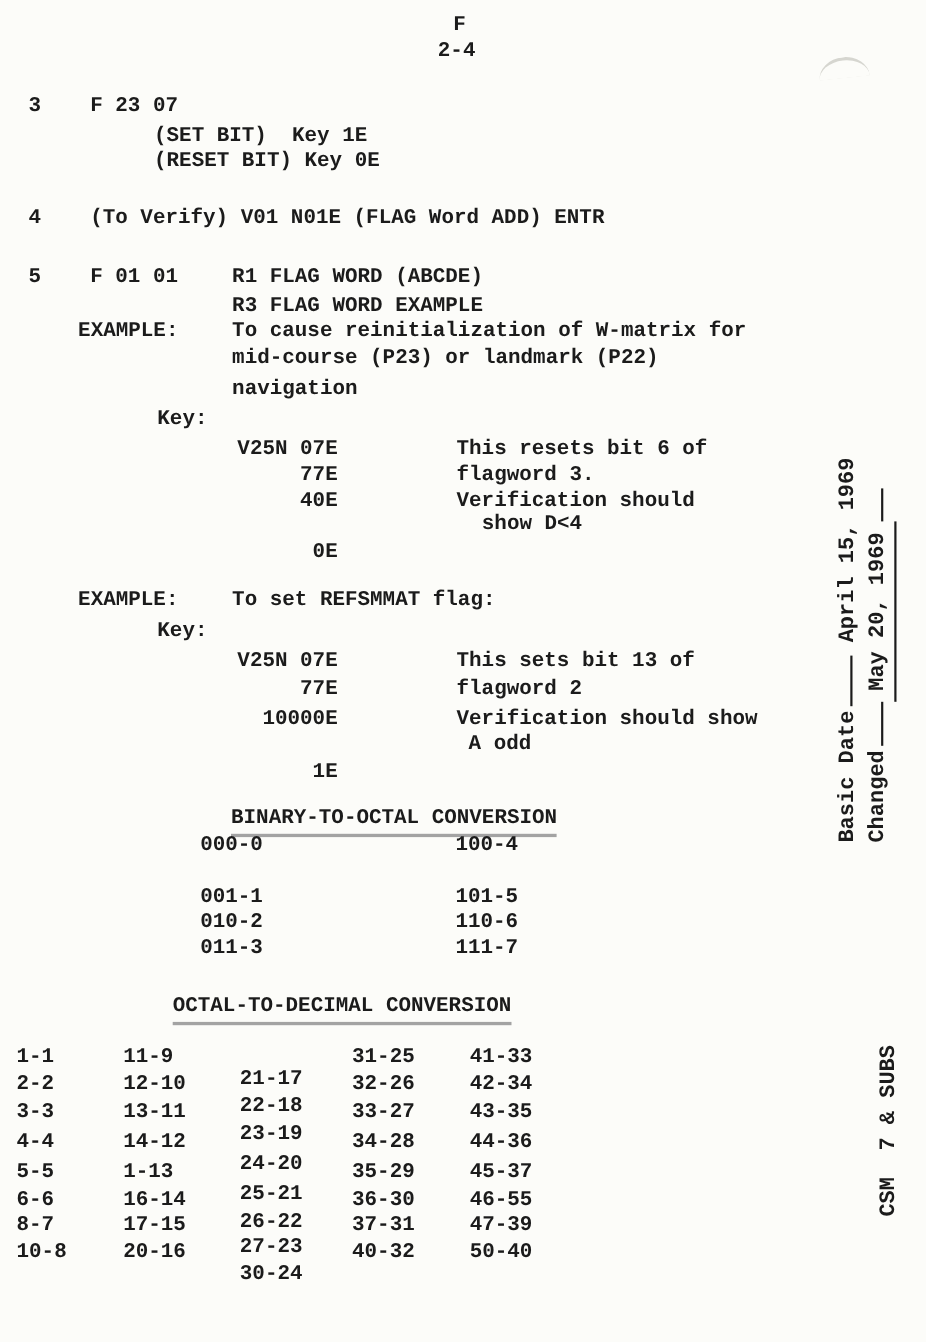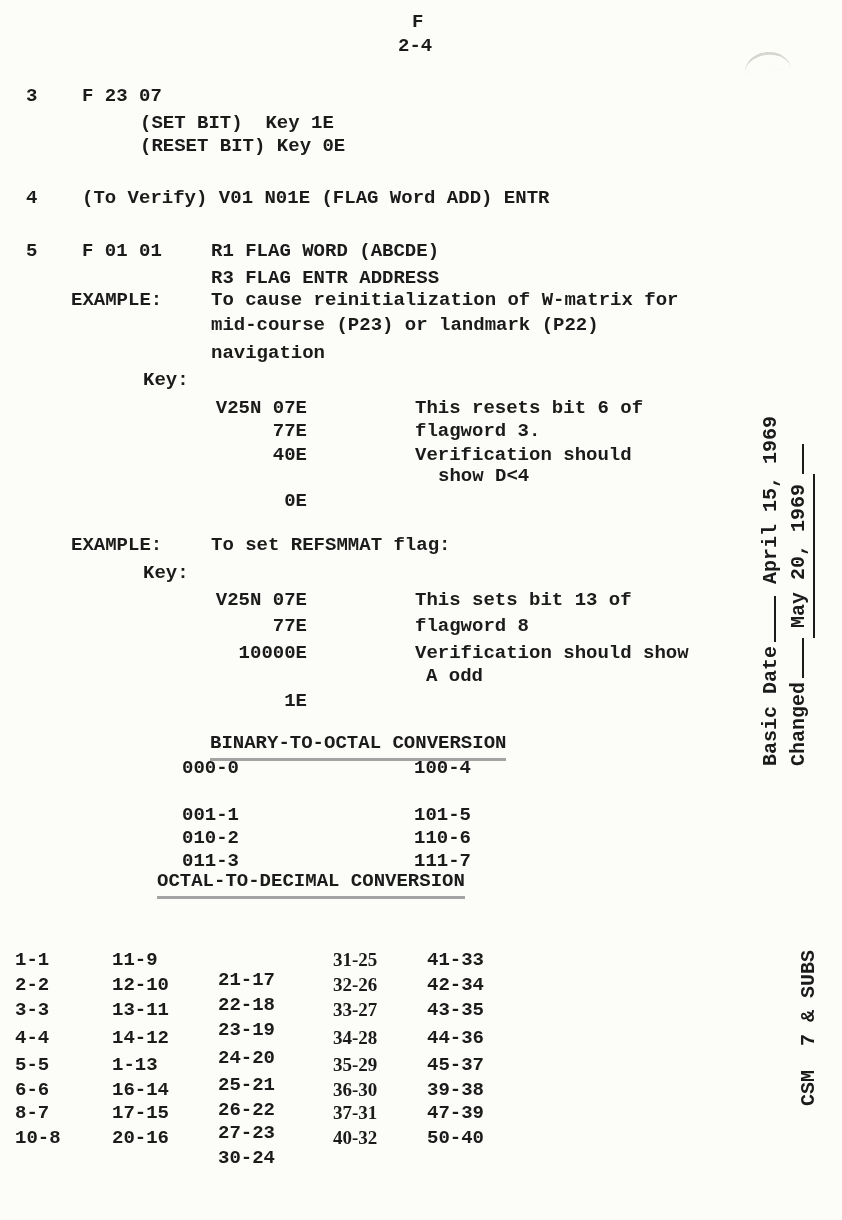--- a/index.html
+++ b/index.html
@@ -10,21 +10,21 @@
     font-weight:700;font-size:19px;line-height:24px;
   }
   .t{position:absolute;white-space:pre;}
   .u{border-bottom:3px solid #a3a3a3;padding-bottom:3px;}
   .kcode{position:absolute;left:211px;width:96px;text-align:right;white-space:pre;}
   .row{position:absolute;left:15px;height:24px;width:620px;}
   .row .c{position:absolute;white-space:pre;top:0;}
   .oc0{left:0;}
   .oc1{left:97px;}
   .oc2{left:203px;margin-top:20px;}
-  .oc3{left:318px;font-family:Liberation Serif, serif;}
+  .oc3{left:305px;}
   .oc4{left:412px;}
   .bl{left:167px;}
   .br{left:399px;}
   .vwrap{position:absolute;}
   .rot{transform-origin:top left;display:flex;flex-direction:column;}
   .vline{white-space:pre;height:28px;line-height:28px;font-size:20px;}
   .rule{display:inline-block;border-bottom:2px solid #1b1b1b;height:14px;}
   .fill-rule{display:inline-block;border-bottom:2px solid #1b1b1b;padding:0 10px;}
   .smudge{position:absolute;left:744px;top:52px;width:46px;height:16px;
     border-top:3px solid #d6d6d0;border-radius:50% 50% 0 0/100% 100% 0 0;
@@ -42,21 +42,21 @@
 <span class="t" style="left:82px;top:84px">F 23 07</span>
 <span class="t" style="left:140px;top:111px">(SET BIT)  Key 1E</span>
 <span class="t" style="left:140px;top:134px">(RESET BIT) Key 0E</span>
 
 <span class="t" style="left:26px;top:186px">4</span>
 <span class="t" style="left:82px;top:186px">(To Verify) V01 N01E (FLAG Word ADD) ENTR</span>
 
 <span class="t" style="left:26px;top:239px">5</span>
 <span class="t" style="left:82px;top:239px">F 01 01</span>
 <span class="t" style="left:211px;top:239px">R1 FLAG WORD (ABCDE)</span>
-<span class="t" style="left:211px;top:266px">R3 FLAG ENTR ADDRESS</span>
+<span class="t" style="left:211px;top:266px">R3 FLAG WORD EXAMPLE</span>
 
 <span class="t" style="left:71px;top:288px">EXAMPLE:</span>
 <span class="t" style="left:211px;top:288px">To cause reinitialization of W-matrix for</span>
 <span class="t" style="left:211px;top:313px">mid-course (P23) or landmark (P22)</span>
 <span class="t" style="left:211px;top:341px">navigation</span>
 <span class="t" style="left:143px;top:368px">Key:</span>
 
 <span class="kcode" style="top:396px">V25N 07E</span>
 <span class="kcode" style="top:419px">77E</span>
 <span class="kcode" style="top:443px">40E</span>
@@ -68,21 +68,21 @@
 
 <span class="t" style="left:71px;top:533px">EXAMPLE:</span>
 <span class="t" style="left:211px;top:533px">To set REFSMMAT flag:</span>
 <span class="t" style="left:143px;top:561px">Key:</span>
 
 <span class="kcode" style="top:588px">V25N 07E</span>
 <span class="kcode" style="top:614px">77E</span>
 <span class="kcode" style="top:641px">10000E</span>
 <span class="kcode" style="top:689px">1E</span>
 <span class="t" style="left:415px;top:588px">This sets bit 13 of</span>
-<span class="t" style="left:415px;top:614px">flagword 8</span>
+<span class="t" style="left:415px;top:614px">flagword 2</span>
 <span class="t" style="left:415px;top:641px">Verification should show</span>
 <span class="t" style="left:426px;top:664px">A odd</span>
 
 <span class="t u" style="left:210px;top:731px">BINARY-TO-OCTAL CONVERSION</span>
 <div class="row" style="top:756px">
   <span class="c bl">000-0</span>
   <span class="c br">100-4</span>
 </div>
 <div class="row" style="top:803px">
   <span class="c bl">001-1</span>
@@ -90,21 +90,21 @@
 </div>
 <div class="row" style="top:826px">
   <span class="c bl">010-2</span>
   <span class="c br">110-6</span>
 </div>
 <div class="row" style="top:849px">
   <span class="c bl">011-3</span>
   <span class="c br">111-7</span>
 </div>
 
-<span class="t u" style="left:157px;top:869px">OCTAL-TO-DECIMAL CONVERSION</span>
+<span class="t u" style="left:157px;top:902px">OCTAL-TO-DECIMAL CONVERSION</span>
 <div class="row" style="top:948px">
   <span class="c oc0">1-1</span>
   <span class="c oc1">11-9</span>
   <span class="c oc2">21-17</span>
   <span class="c oc3">31-25</span>
   <span class="c oc4">41-33</span>
 </div>
 <div class="row" style="top:973px">
   <span class="c oc0">2-2</span>
   <span class="c oc1">12-10</span>
@@ -131,21 +131,21 @@
   <span class="c oc1">1-13</span>
   <span class="c oc2">25-21</span>
   <span class="c oc3">35-29</span>
   <span class="c oc4">45-37</span>
 </div>
 <div class="row" style="top:1078px">
   <span class="c oc0">6-6</span>
   <span class="c oc1">16-14</span>
   <span class="c oc2">26-22</span>
   <span class="c oc3">36-30</span>
-  <span class="c oc4">39-38</span>
+  <span class="c oc4">46-55</span>
 </div>
 <div class="row" style="top:1101px">
   <span class="c oc0">8-7</span>
   <span class="c oc1">17-15</span>
   <span class="c oc2">27-23</span>
   <span class="c oc3">37-31</span>
   <span class="c oc4">47-39</span>
 </div>
 <div class="row" style="top:1126px">
   <span class="c oc0">10-8</span>

